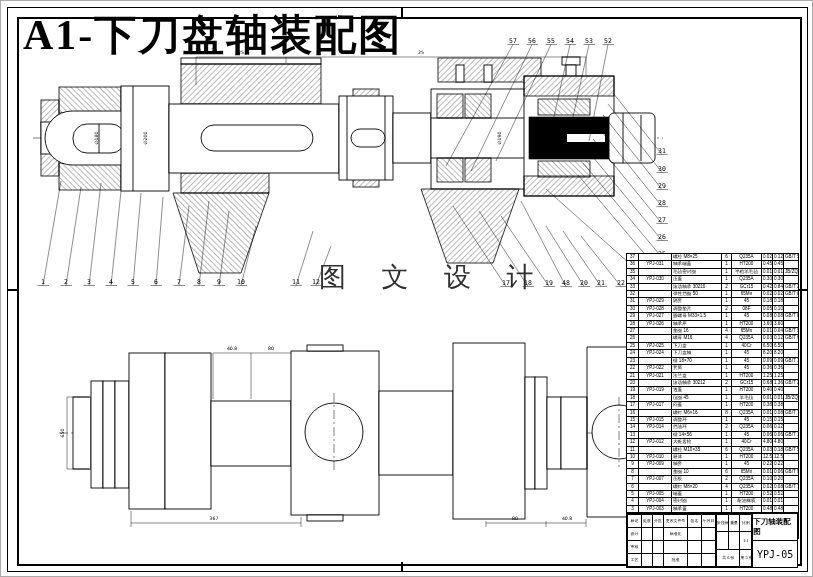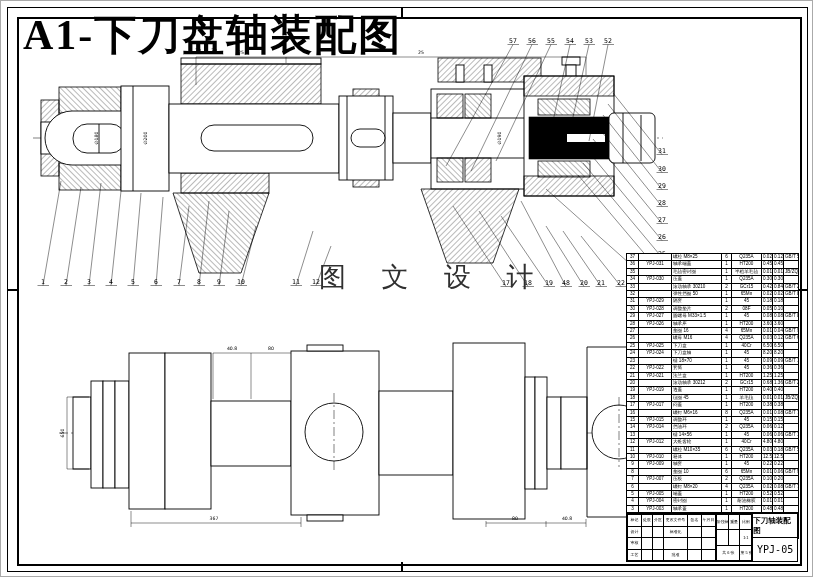--- a/index.html
+++ b/index.html
@@ -29,21 +29,21 @@
   text.callout{font-size:6.5px;font-family:"DejaVu Sans Mono","Liberation Mono",monospace;fill:#000;}
   text.dim{font-size:4.6px;font-family:"DejaVu Sans","Liberation Sans",sans-serif;fill:#000;}
   
   #bom{position:absolute;left:625px;top:252px;width:172px;z-index:20;background:#fff;}
   #bom table{border-collapse:collapse;table-layout:fixed;width:172px;}
   #bom td{border:0.5px solid #000;height:6.2px;line-height:6.4px;font-size:4.6px;
       padding:0 1px;overflow:hidden;white-space:nowrap;text-align:center;}
   #bom td.nm{text-align:left;}
   #bom tr.hdr td{height:10px;line-height:10px;font-size:5.2px;font-weight:bold;}
   
-  #tblock{position:absolute;left:625px;top:512px;width:172px;height:49px;z-index:20;
+  #tblock{position:absolute;left:625px;top:512px;width:172px;height:55px;z-index:20;
       background:#fff;border:1.5px solid #000;box-sizing:border-box;display:flex;}
   #tblock table{border-collapse:collapse;table-layout:fixed;height:100%;}
   #tblock td{border:0.5px solid #000;font-size:3.9px;line-height:1;padding:0;
       text-align:center;overflow:hidden;white-space:nowrap;}
   #tb-left{width:88px;}
   #tb-mid{width:38px;}
   #tb-right{width:46px;display:flex;flex-direction:column;border-left:1px solid #000;}
   #tb-right .cell{flex:1;display:flex;align-items:center;justify-content:center;border-bottom:1px solid #000;}
   #tb-right .cell:last-child{border-bottom:none;}
   #tb-title{font-size:7.5px;font-weight:bold;}

